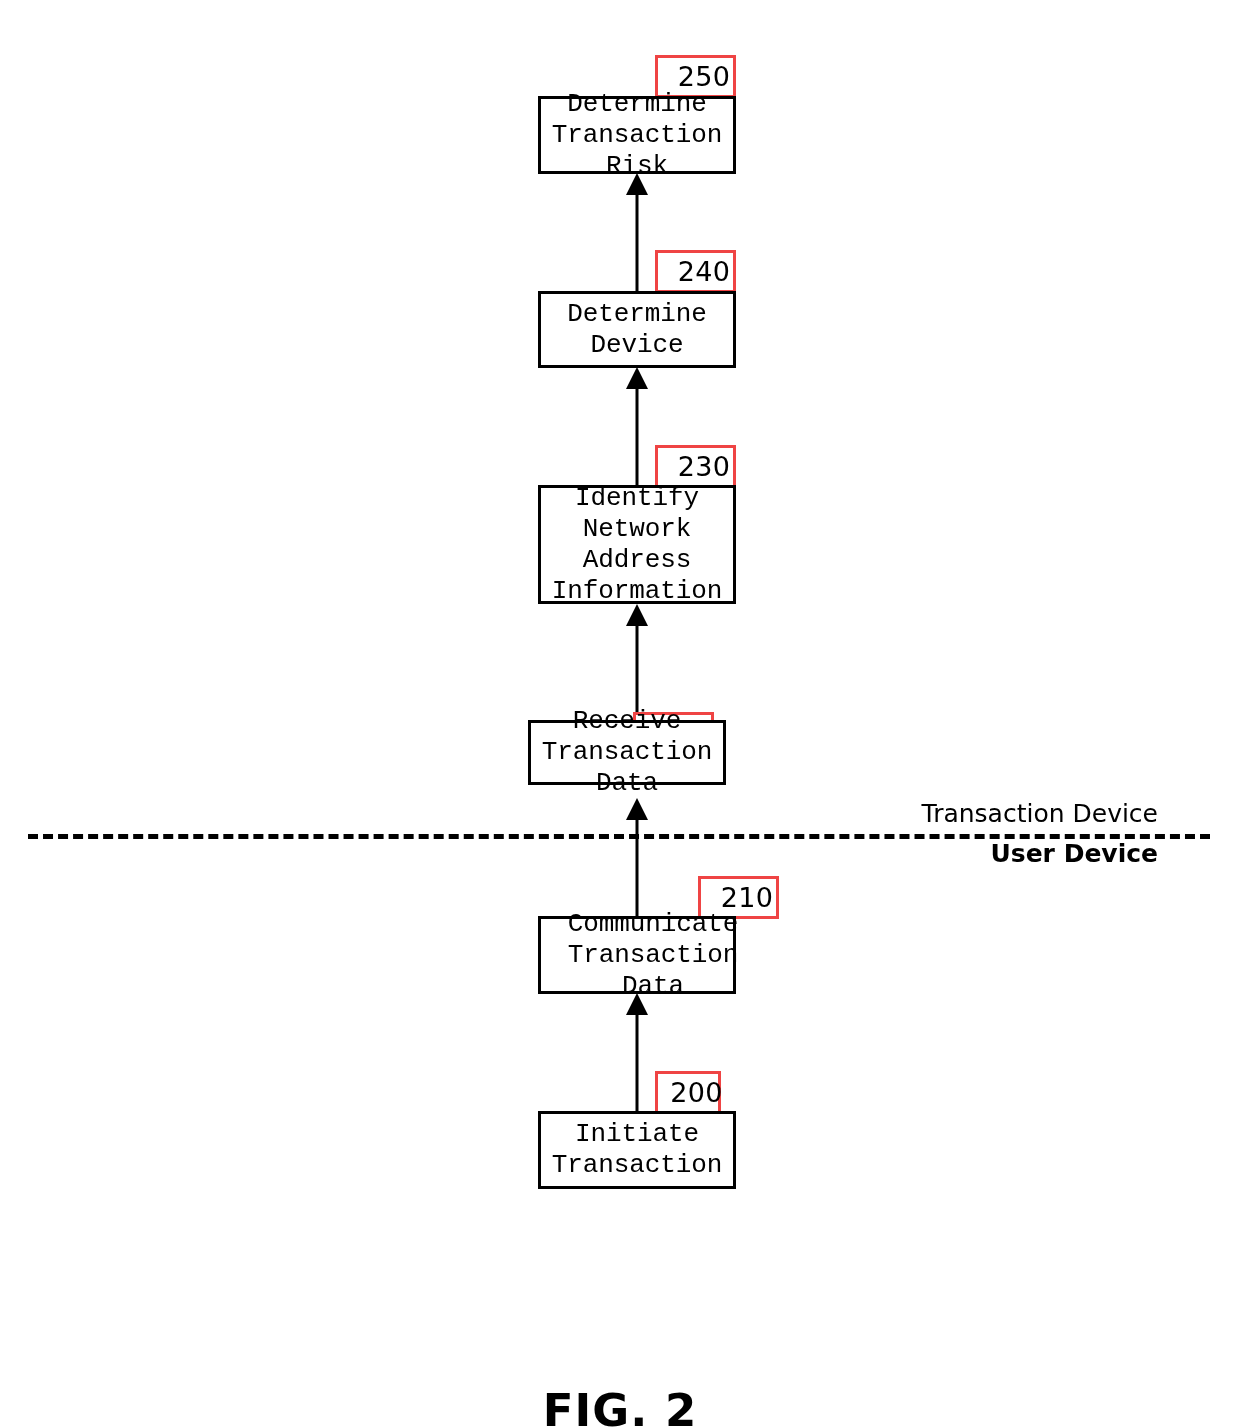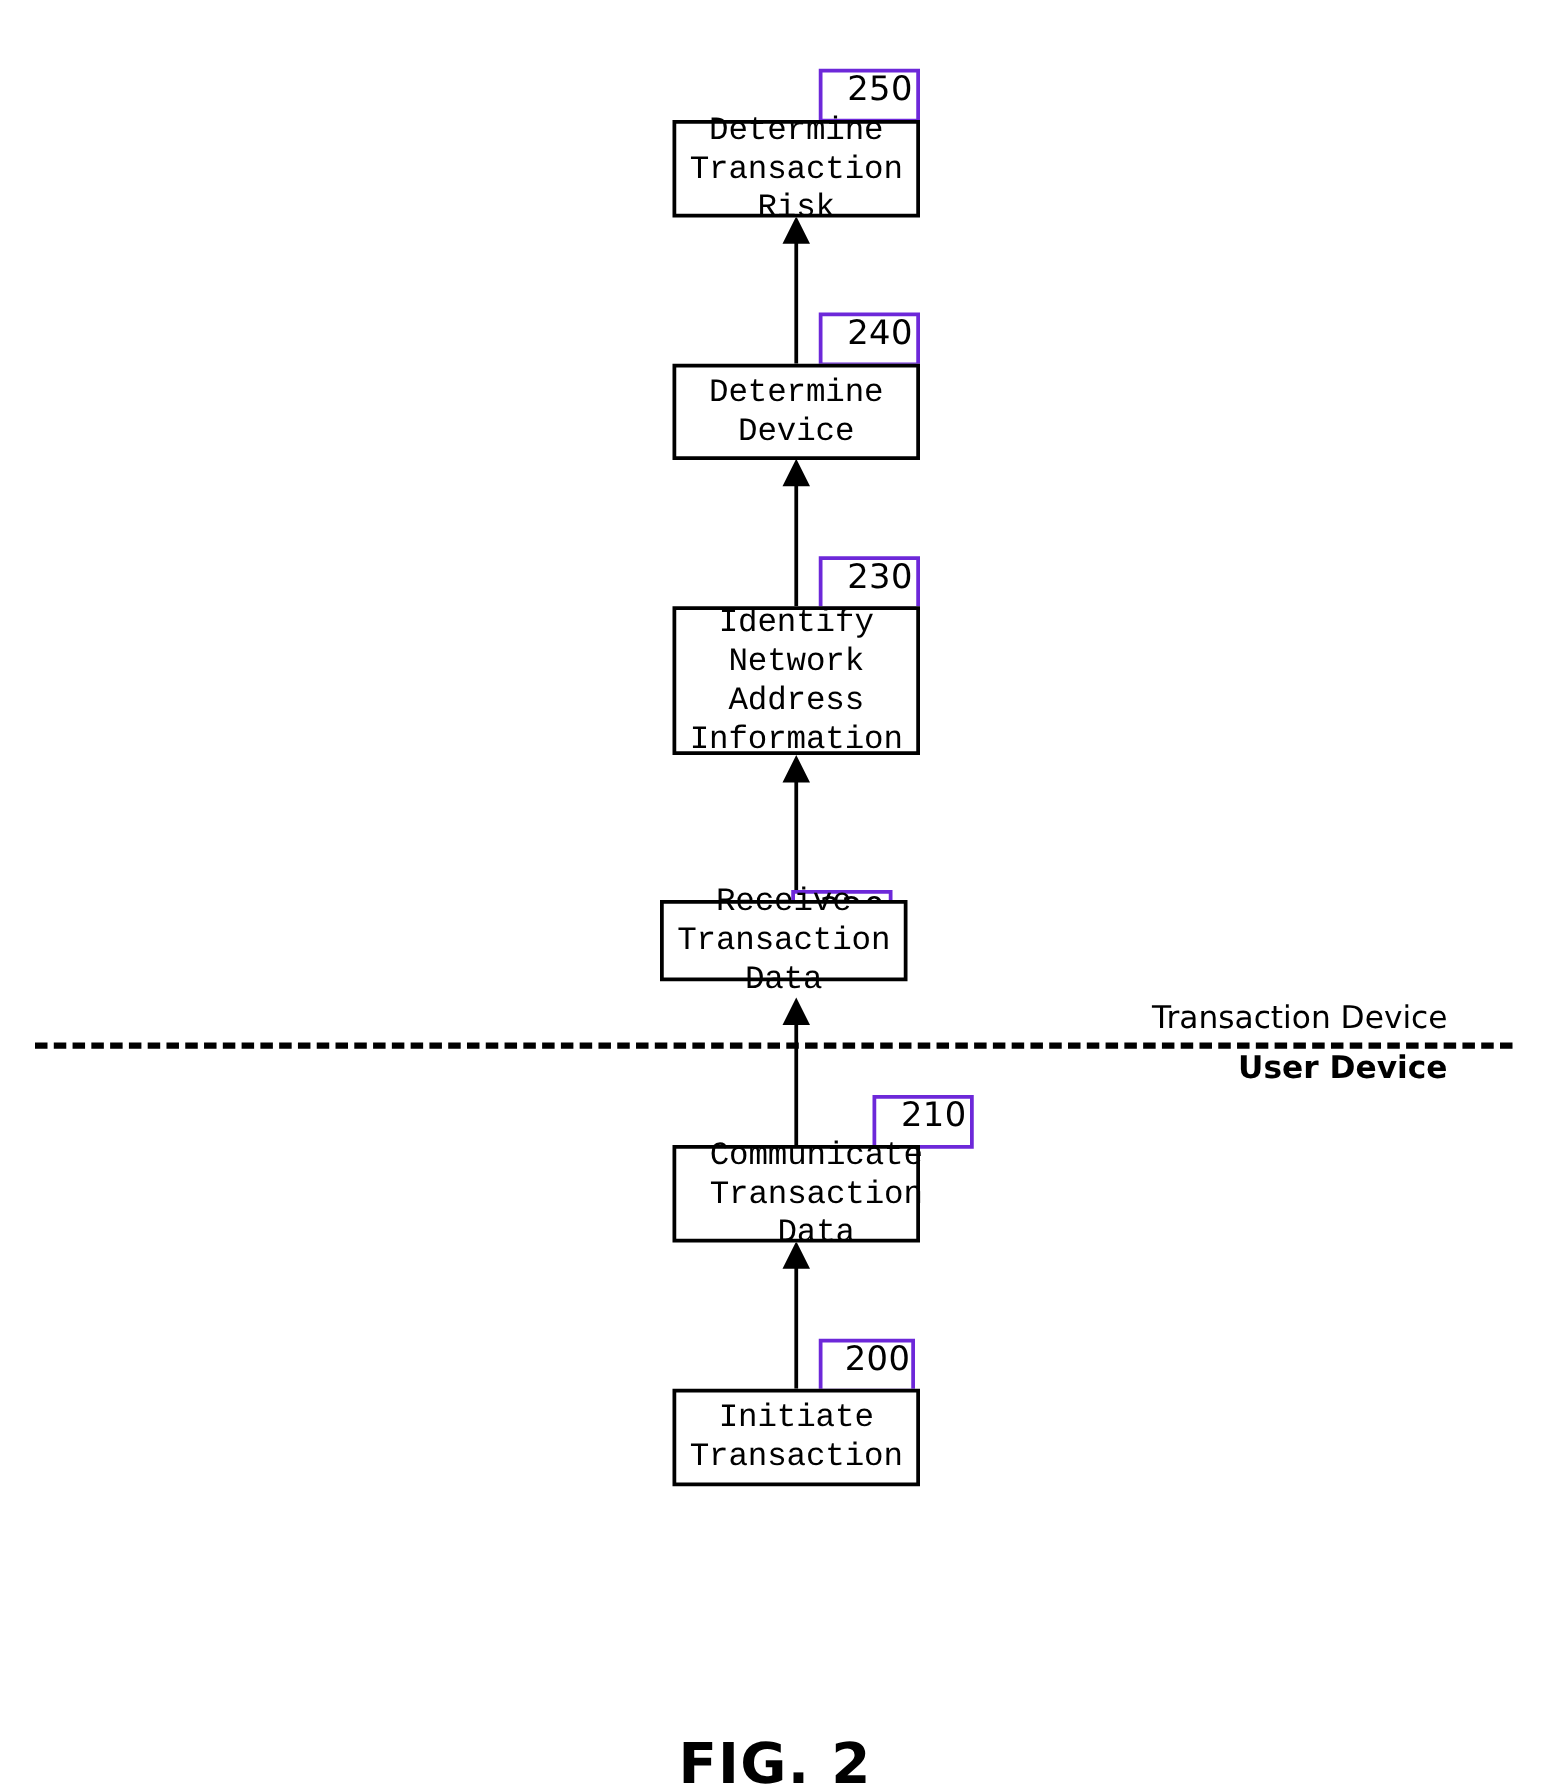--- a/index.html
+++ b/index.html
@@ -41,24 +41,24 @@
     line-height: 31px;
     letter-spacing: -0.1px;
     white-space: pre-line;
     padding: 0 6px;
   }
 
   
   .ref-tab {
     position: absolute;
     box-sizing: border-box;
-    border: 3px solid #6d28d9;
+    border: 3px solid #ef4444;
     background: #ffffff;
     display: flex;
-    align-items: flex-start;
+    align-items: center;
     justify-content: center;
     z-index: 2;
     padding-left: 17px;
   }
   .ref-tab-label {
     font-size: 27px;
     line-height: 27px;
     letter-spacing: 0.3px;
   }
 
@@ -112,21 +112,21 @@
     font-size: 45px;
     font-weight: bold;
     letter-spacing: 1px;
   }
 </style>
 </head>
 <body>
 
 <div id="figure-canvas">
 
-  <div class="ref-tab" style="left:655px; top:1071px; width:77px; height:43px;">
+  <div class="ref-tab" style="left:655px; top:1071px; width:66px; height:43px;">
     <span class="ref-tab-label">200</span>
   </div>
   <div class="step" style="left:538px; top:1111px; width:198px; height:78px;">
     <span class="step-label">Initiate
 Transaction</span>
   </div>
 
   <div class="connector" style="left:626px; top:993px; width:22px; height:118px;">
     <div class="connector-head"></div>
     <div class="connector-shaft"></div>

